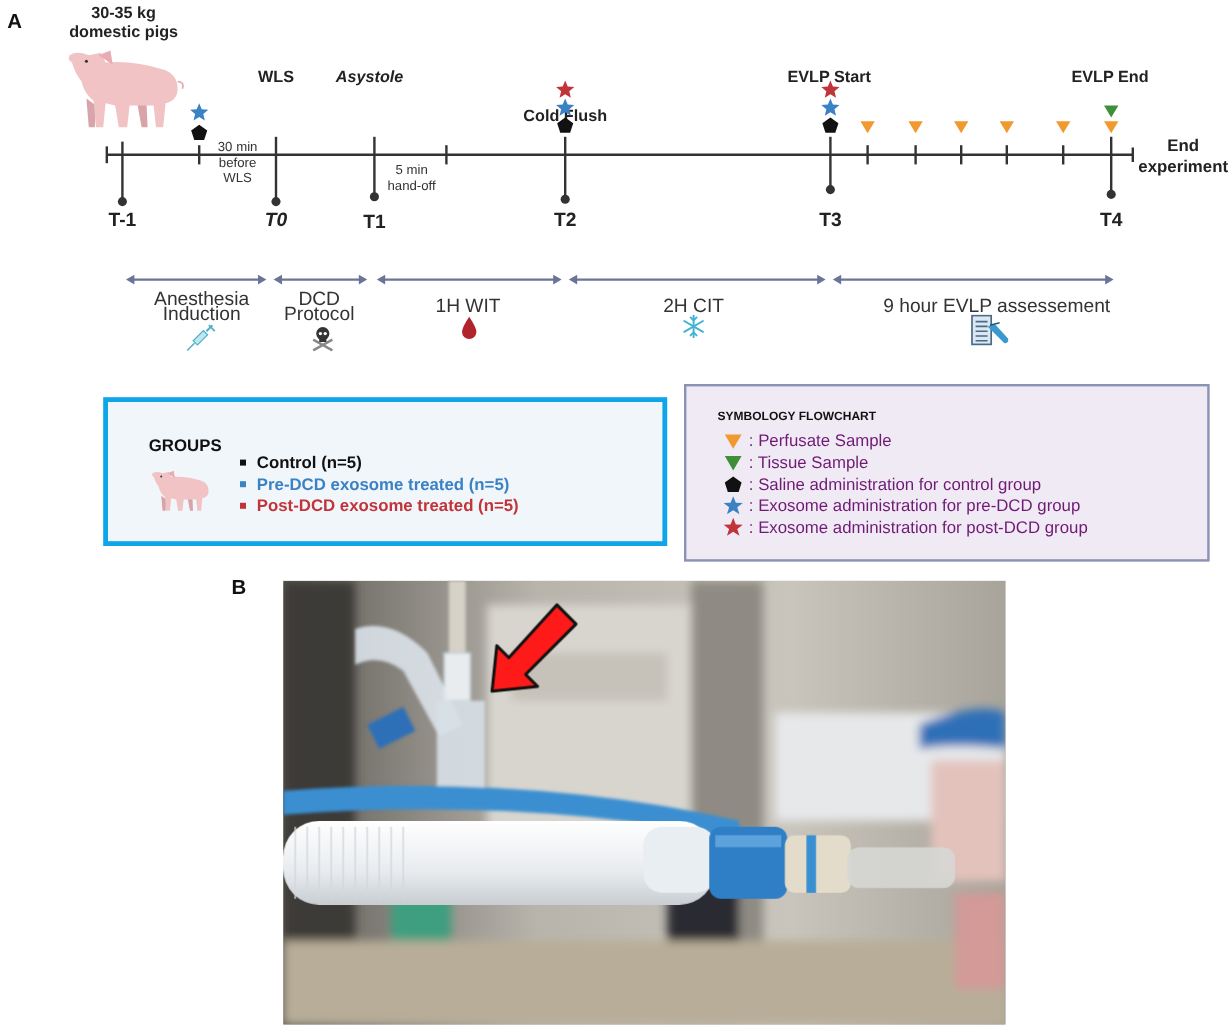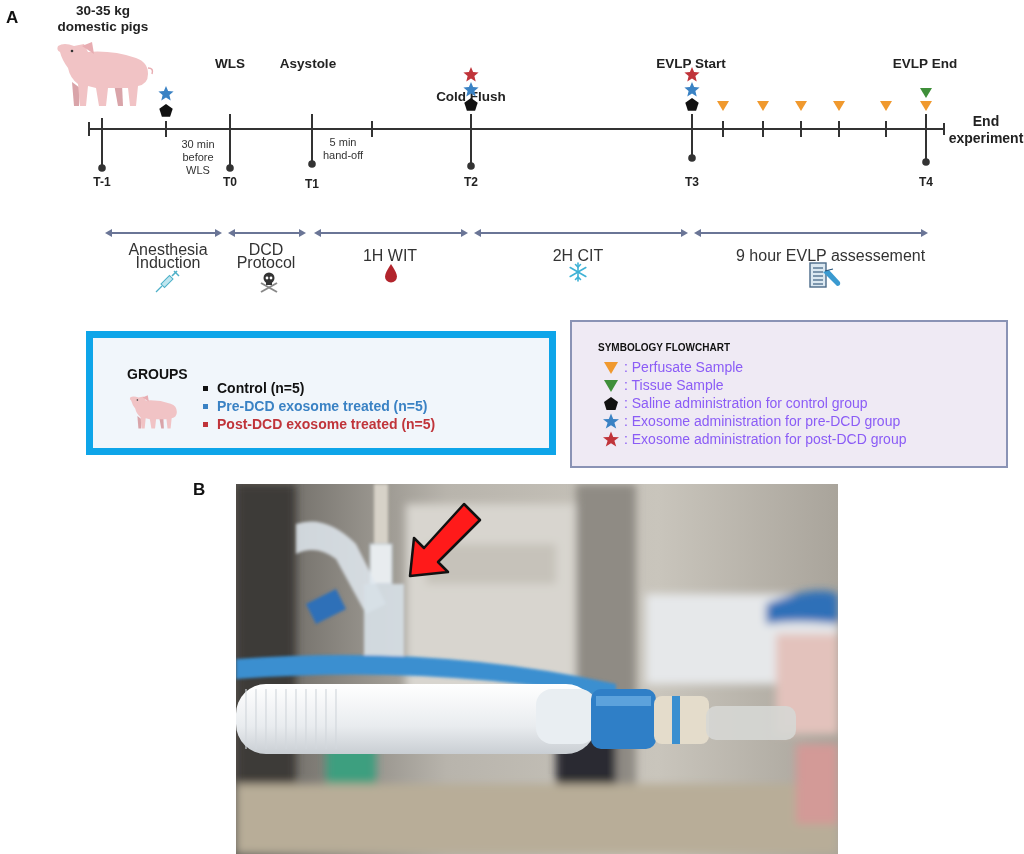--- a/index.html
+++ b/index.html
@@ -1,33 +1,33 @@
 <!DOCTYPE html>
 <html><head>
   <meta charset="utf-8">
   <style>
     html, body { margin: 0; padding: 0; background: #ffffff; }
     body { width: 1024px; height: 854px; position: relative; overflow: hidden;
            font-family: "Liberation Sans", sans-serif; color: #222; }
     .abs { position: absolute; }
     .panel-label { font-weight: bold; font-size: 17px; color: #111; }
     .event-label { font-weight: bold; font-size: 13.5px; color: #222; text-align: center; white-space: nowrap; }
-    .tlabel { font-weight: bold; font-size: 12px; color: #222; text-align: center; white-space: nowrap; }
+    .tlabel { font-weight: bold; font-size: 16px; color: #222; text-align: center; white-space: nowrap; }
     .note { font-size: 11px; color: #333; text-align: center; line-height: 13px; white-space: nowrap; }
     .phase-label { font-size: 16px; color: #333; text-align: center; line-height: 13px; white-space: nowrap; }
     #timeline-svg { position: absolute; left: 0; top: 0; }
     .box-groups { left: 86px; top: 331px; width: 470px; height: 124px; background: #f1f6fb;
-                  border: 7px solid #0ea5e9; box-sizing: border-box; }
+                  border: 4px solid #0ea5e9; box-sizing: border-box; }
     .box-symb { left: 570px; top: 320px; width: 438px; height: 148px; background: #efeaf4;
                 border: 2px solid #8a93b5; box-sizing: border-box; }
     .groups-title { left: 34px; top: 28px; font-weight: bold; font-size: 14px; color: #111; }
     .group-item { left: 110px; font-weight: bold; font-size: 14px; white-space: nowrap; display: flex; align-items: center; }
     .bullet { width: 5px; height: 5px; display: inline-block; margin-right: 9px; }
     .symb-title { left: 26px; top: 20px; font-weight: bold; font-size: 10px; color: #111; }
-    .symb-item { left: 30px; font-size: 14px; color: #8b5cf6; white-space: nowrap; display: flex; align-items: flex-start; }
+    .symb-item { left: 30px; font-size: 14px; color: #701a75; white-space: nowrap; display: flex; align-items: flex-start; }
     .symb-icon { width: 18px; height: 16px; display: inline-block; margin-right: 4px; }
     .photo { left: 236px; top: 484px; width: 602px; height: 370px; overflow: hidden; background: #b9b6ad; }
     .photo svg { display: block; }
   </style>
 </head>
 <body>
 
 <div class="abs panel-label" style="left:6px; top:8px;">A</div>
 <div class="abs panel-label" style="left:193px; top:480px;">B</div>
 
@@ -39,21 +39,21 @@
 <svg class="abs" style="left:52px; top:40px;" width="104" height="72" viewBox="0 0 104 72">
   <path d="M20 42 L22 66 L27 66 L28 48 Z" fill="#d9a4a9"></path>
   <path d="M62 44 L66 66 L71 66 L70 44 Z" fill="#d9a4a9"></path>
   <path d="M8 12 Q4 10 6 6 Q12 2 22 6 L32 4 L36 12 Q60 10 84 18 Q96 22 96 34 Q96 44 86 46 L84 66 L78 66 L76 48 L56 48 L54 66 L47 66 L44 48 L36 46 L34 66 L28 66 L26 44 Q18 38 16 28 Q10 20 8 12 Z" fill="#f1c3c5"></path>
   <path d="M30 6 L40 2 L42 14 Z" fill="#e8adb2"></path>
   <circle cx="20" cy="11" r="1.3" fill="#333"></circle>
   <path d="M96 28 Q102 28 100 34" stroke="#e8adb2" stroke-width="1.5" fill="none"></path>
 </svg>
 
 <div class="abs event-label" style="left:200px; top:56px; width:60px;">WLS</div>
-<div class="abs event-label" style="left:266px; top:56px; width:84px;">Asystole</div>
+<div class="abs event-label" style="left:266px; top:56px; width:84px;font-style:italic;">Asystole</div>
 <div class="abs event-label" style="left:416px; top:56px; width:110px;margin-top:33px;">Cold Flush</div>
 <div class="abs event-label" style="left:636px; top:56px; width:110px;">EVLP Start</div>
 <div class="abs event-label" style="left:870px; top:56px; width:110px;">EVLP End</div>
 
 <svg id="timeline-svg" width="1024" height="320">
   <g id="tl-axis">
       <line x1="89" y1="129" x2="944" y2="129" stroke="#333333" stroke-width="2"></line>
       <line x1="89" y1="122" x2="89" y2="136" stroke="#333333" stroke-width="2"></line>
       <line x1="944" y1="123" x2="944" y2="135" stroke="#333333" stroke-width="2"></line>
       <line x1="102" y1="118" x2="102" y2="168" stroke="#333333" stroke-width="2"></line>
@@ -106,27 +106,27 @@
       <line x1="478" y1="233" x2="684" y2="233" stroke="#6a7596" stroke-width="2"></line>
       <polygon points="474,233 481,229 481,237" fill="#6a7596"></polygon>
       <polygon points="688,233 681,229 681,237" fill="#6a7596"></polygon>
       <line x1="698" y1="233" x2="924" y2="233" stroke="#6a7596" stroke-width="2"></line>
       <polygon points="694,233 701,229 701,237" fill="#6a7596"></polygon>
       <polygon points="928,233 921,229 921,237" fill="#6a7596"></polygon>
     </g>
 </svg>
 
 <div class="abs tlabel" style="left:82px; top:175px; width:40px;">T-1</div>
-<div class="abs tlabel" style="left:210px; top:175px; width:40px;">T0</div>
+<div class="abs tlabel" style="left:210px; top:175px; width:40px;font-style:italic;">T0</div>
 <div class="abs tlabel" style="left:292px; top:177px; width:40px;">T1</div>
 <div class="abs tlabel" style="left:451px; top:175px; width:40px;">T2</div>
 <div class="abs tlabel" style="left:672px; top:175px; width:40px;">T3</div>
 <div class="abs tlabel" style="left:906px; top:175px; width:40px;">T4</div>
 
-<div class="abs note" style="left:168px; top:138px; width:60px;">
+<div class="abs note" style="left:168px; top:117px; width:60px;">
   <div>30 min</div>
   <div>before</div>
   <div>WLS</div>
 </div>
 <div class="abs note" style="left:310px; top:136px; width:66px;">
   <div>5 min</div>
   <div>hand-off</div>
 </div>
 
 <div class="abs event-label" style="left:946px; top:113px; width:80px; line-height:17px; font-size:14px;">

